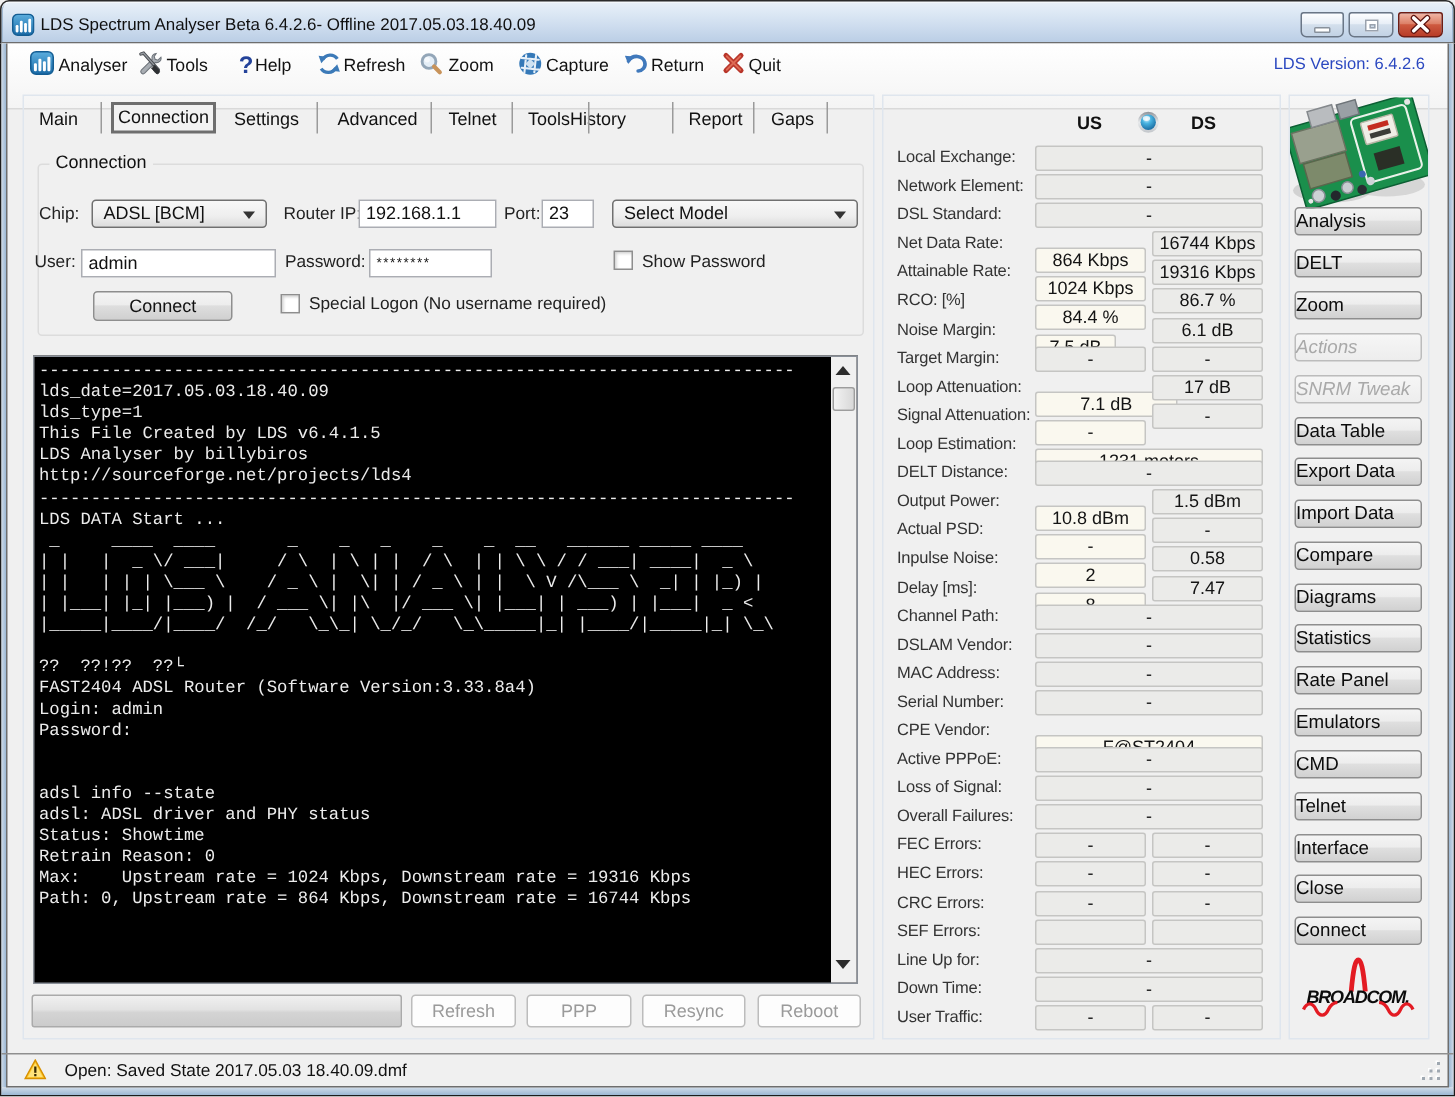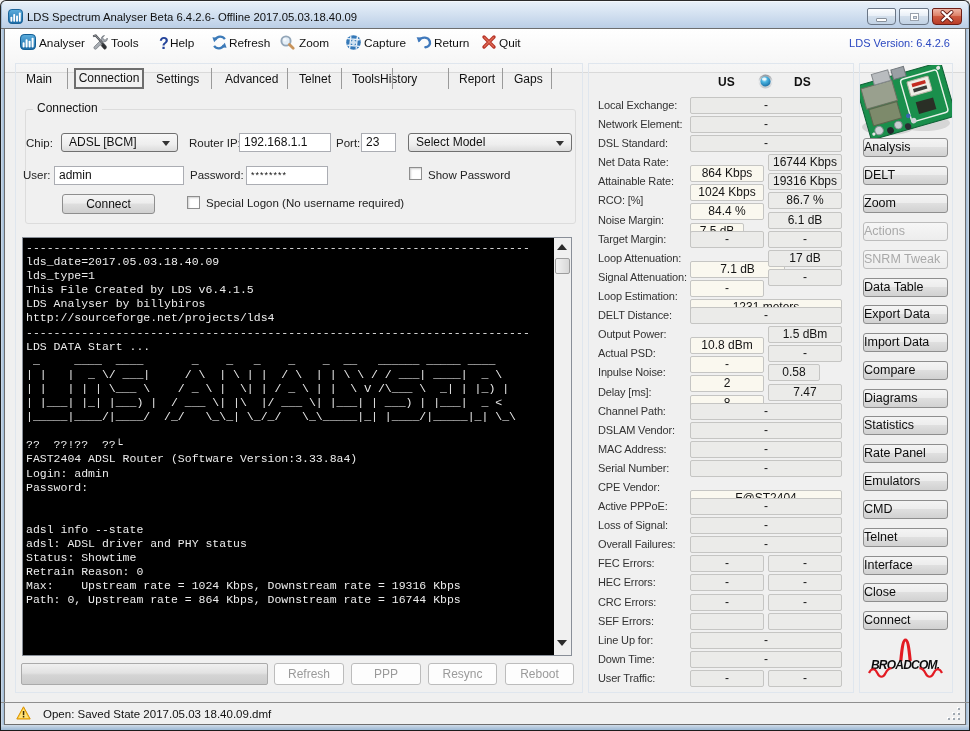--- a/index.html
+++ b/index.html
@@ -74,21 +74,21 @@
 .plab { position:absolute; left:598px; font-size:11px; letter-spacing:-0.15px; color:#333; height:17px; line-height:17px; }
 .pbox { position:absolute; height:17px; border:1px solid #c5c5c3; border-radius:2px; background:#ebebe9;
   font-size:12px; color:#141414; text-align:center; line-height:15px; }
 .pbox.cream { background:#faf8ef;margin-top:11px; }
 
 #sidebar { position:absolute; left:859px; top:63px; width:94px; height:630px; border:1px solid #dfe6ee; }
 #pcb { position:absolute; left:860px; top:65px; }
 .sbtn { position:absolute; left:863px; width:85px; height:19px; border:1px solid #8e8e8e; border-radius:3px;
   background:linear-gradient(180deg,#f4f4f4 0%,#ededed 45%,#dfdfdf 50%,#d1d1d1 100%);
   font-size:12.5px; color:#0c0c0c; text-align:left; line-height:17px; }
-.sbtn.dis { border-color:#bcbcbc; background:linear-gradient(180deg,#f6f6f6,#ededed); color:#a9a9a9; }
+.sbtn.dis { border-color:#bcbcbc; background:linear-gradient(180deg,#f6f6f6,#ededed); color:#a9a9a9;font-style:italic; }
 #bcm { position:absolute; left:867px; top:635px; }
 
 #statsep { position:absolute; left:1px; top:702px; width:968px; height:1px; background:#8f8f8f; }
 #stat-icon { position:absolute; left:16px; top:706px; }
 #stat-text { position:absolute; left:43px; top:708px; font-size:11.5px; color:#111; }
 .grip { position:absolute; width:2px; height:2px; background:#9fa8b1; box-shadow:-1px -1px 0 #fff; }
 </style></head>
 <body>
 <div id="frame-top"></div>
 <div id="title-icon"><svg width="15" height="15" viewBox="0 0 16 16">
@@ -328,21 +328,21 @@
 <div class="plab" style="top:307px">DELT Distance:</div>
 <div class="pbox" style="left:690px;top:307px;width:152px">-</div>
 <div class="plab" style="top:326px">Output Power:</div>
 <div class="pbox cream" style="left:690px;top:326px;width:74px">10.8 dBm</div>
 <div class="pbox" style="left:768px;top:326px;width:74px">1.5 dBm</div>
 <div class="plab" style="top:345px">Actual PSD:</div>
 <div class="pbox cream" style="left:690px;top:345px;width:74px">-</div>
 <div class="pbox" style="left:768px;top:345px;width:74px">-</div>
 <div class="plab" style="top:364px">Inpulse Noise:</div>
 <div class="pbox cream" style="left:690px;top:364px;width:74px">2</div>
-<div class="pbox" style="left:768px;top:364px;width:52px">0.58</div>
+<div class="pbox" style="left:768px;top:364px;width:74px">0.58</div>
 <div class="plab" style="top:384px">Delay [ms]:</div>
 <div class="pbox cream" style="left:690px;top:384px;width:74px">8</div>
 <div class="pbox" style="left:768px;top:384px;width:74px">7.47</div>
 <div class="plab" style="top:403px">Channel Path:</div>
 <div class="pbox" style="left:690px;top:403px;width:152px">-</div>
 <div class="plab" style="top:422px">DSLAM Vendor:</div>
 <div class="pbox" style="left:690px;top:422px;width:152px">-</div>
 <div class="plab" style="top:441px">MAC Address:</div>
 <div class="pbox" style="left:690px;top:441px;width:152px">-</div>
 <div class="plab" style="top:460px">Serial Number:</div>

